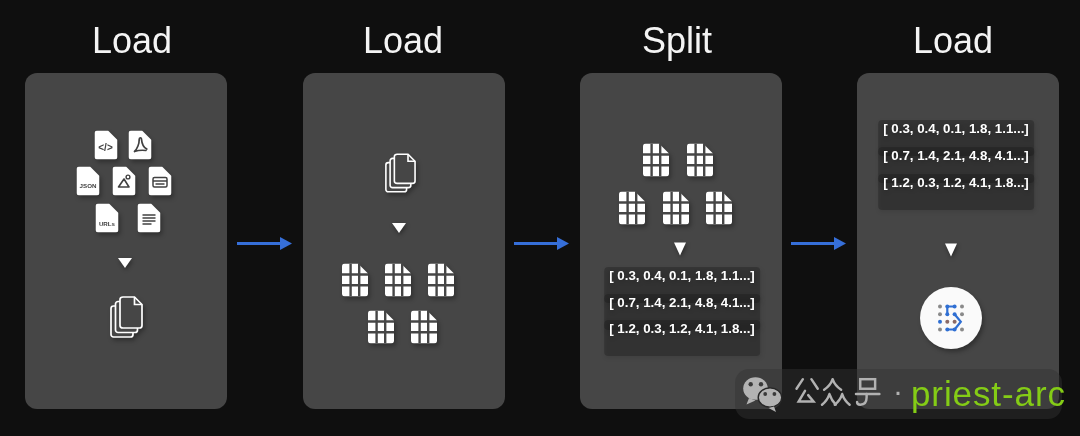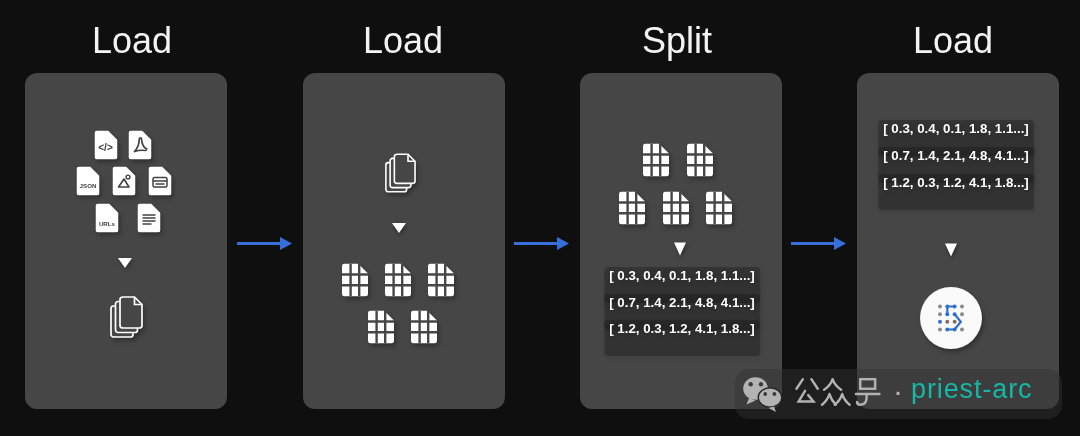--- a/index.html
+++ b/index.html
@@ -186,13 +186,13 @@
 <path d="M14 14 L8 24 H22 L17 18"></path>
 <path d="M40 3 Q38 9 32 13 M40 3 Q42 9 48 13"></path>
 <path d="M37 17 Q35 23 30 27 M37 17 Q39 23 43 27"></path>
 <path d="M49 17 Q47 23 42 27 M49 17 Q51 23 56 27"></path>
 <rect x="66" y="3" width="14" height="9"></rect>
 <path d="M62 17 H84"></path>
 <path d="M72 17 V20 Q72 27 66 27 Q63 27 63 24.5"></path>
 </g>
 </svg>
 <div style="position:absolute;left:893px;top:374px;font-size:30px;color:#b2b2b2">·</div>
-<div style="position:absolute;left:911px;top:374px;font-size:27px;letter-spacing:0.9px;color:#14b8a6">priest-arc</div>
+<div style="position:absolute;left:911px;top:374px;font-size:35px;letter-spacing:0.9px;color:#84cc16">priest-arc</div>
 
 </body></html>

